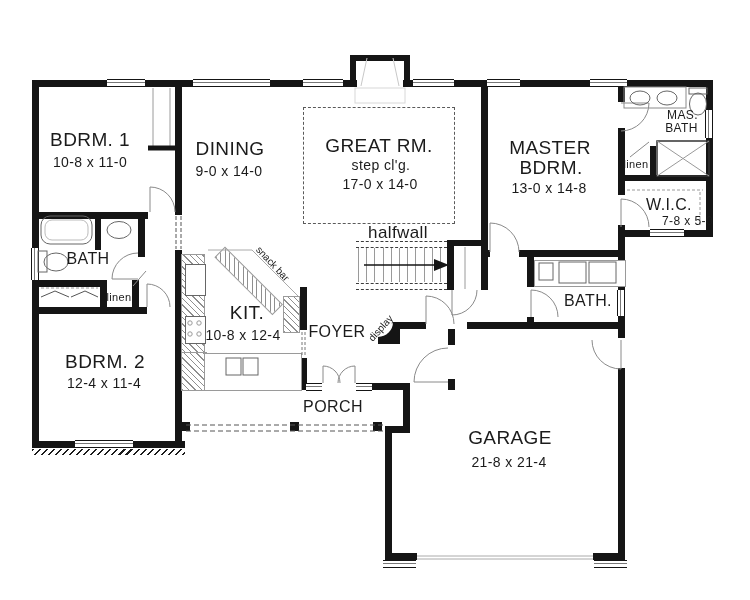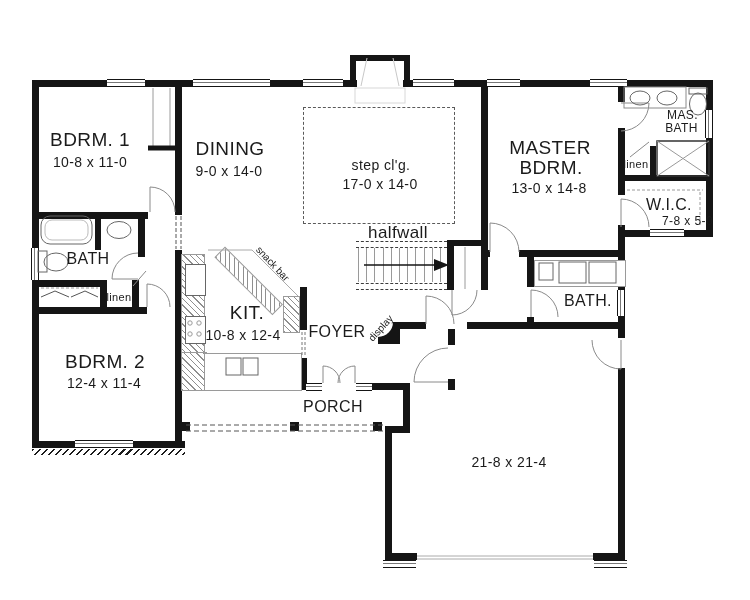--- a/index.html
+++ b/index.html
@@ -177,20 +177,21 @@
       <polygon points="434,259 449,265 434,271" fill="#151515"></polygon>
     </g>
   </svg>
 
   <span class="lbl f19" style="left:90px;top:140px">BDRM. 1</span>
   <span class="lbl f14" style="left:90px;top:162px">10-8 x 11-0</span>
 
   <span class="lbl f19" style="left:230px;top:149px">DINING</span>
   <span class="lbl f14" style="left:229px;top:171px">9-0 x 14-0</span>
 
+  <span class="lbl f19" style="left:379px;top:146px">GREAT RM.</span>
   <span class="lbl f14" style="left:381px;top:165px">step cl'g.</span>
   <span class="lbl f14" style="left:380px;top:184px">17-0 x 14-0</span>
 
   <span class="lbl f13" style="left:398px;top:233px">halfwall</span>
 
   <span class="lbl f19" style="left:550px;top:148px">MASTER</span>
   <span class="lbl f19" style="left:551px;top:168px">BDRM.</span>
   <span class="lbl f14" style="left:549px;top:188px">13-0 x 14-8</span>
 
   <span class="lbl f12" style="left:661px;top:115px">MAS.</span>
@@ -213,15 +214,16 @@
   <span class="lblr f10" style="left:262px;top:244px;transform:rotate(47deg);transform-origin:0 0">snack bar</span>
 
   <span class="lbl f16" style="left:337px;top:332px">FOYER</span>
 
   <span class="lblr f10" style="left:366px;top:336px;transform:rotate(-48deg);transform-origin:0 0">display</span>
 
   <span class="lbl f16" style="left:588px;top:301px">BATH.</span>
 
   <span class="lbl f16" style="left:333px;top:407px">PORCH</span>
 
+  <span class="lbl f19" style="left:510px;top:438px">GARAGE</span>
   <span class="lbl f14" style="left:509px;top:462px">21-8 x 21-4</span>
 
 </div>
 
 </body></html>

